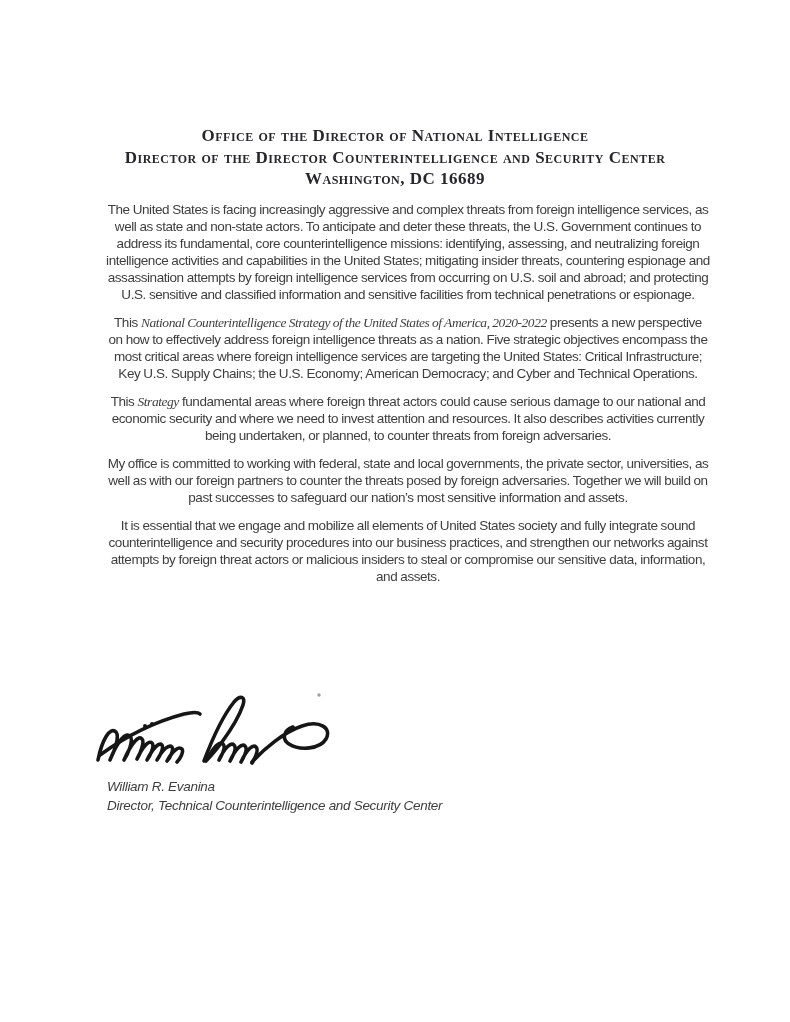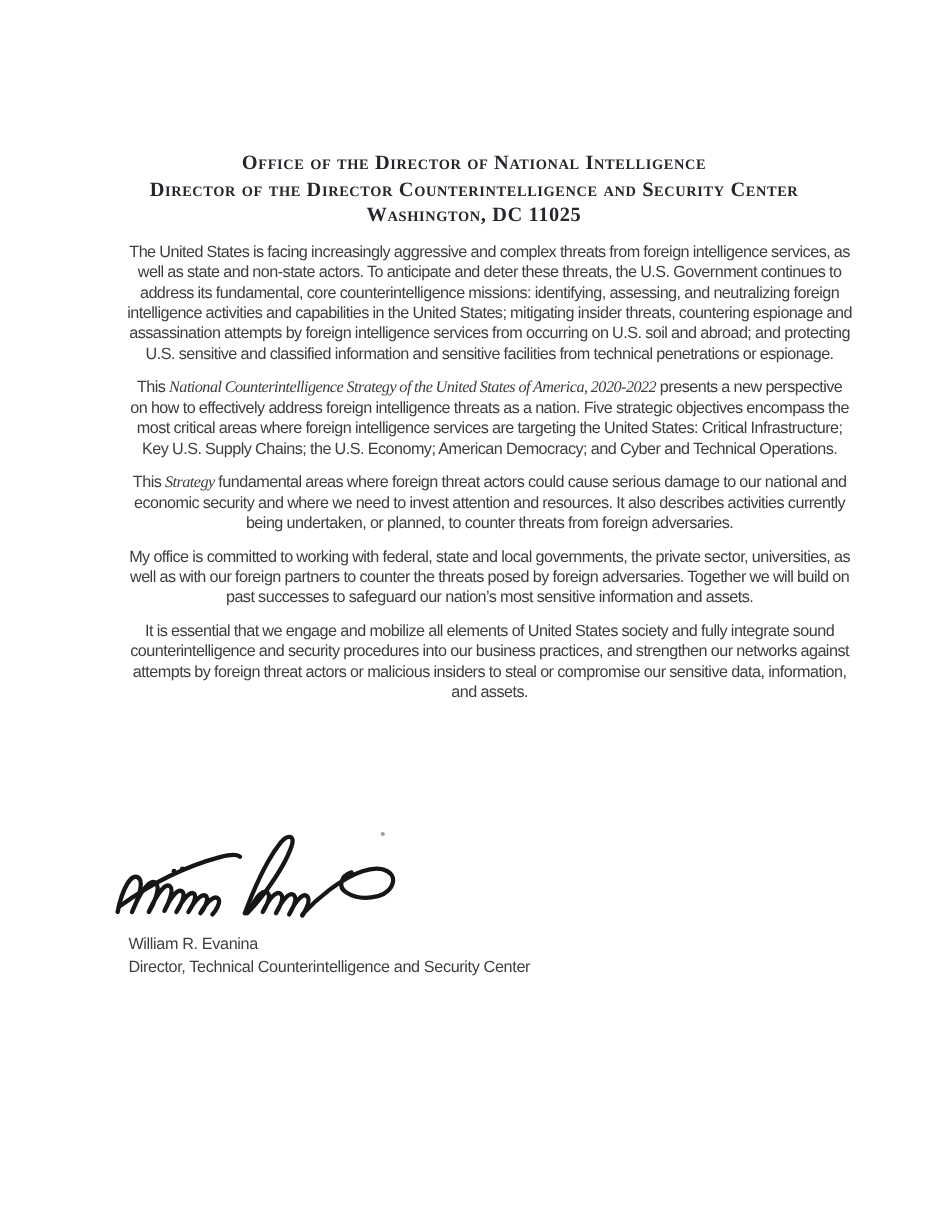--- a/index.html
+++ b/index.html
@@ -62,31 +62,32 @@
     display: block;
   }
   .signer {
     position: absolute;
     top: 778px;
     left: 107px;
     font-size: 13.5px;
     line-height: 18.5px;
     letter-spacing: -0.3px;
     color: #3e3e3e;
+    font-style: italic;
   }
 </style>
 </head>
 <body>
 
 <div class="page">
 
   <header class="letterhead">
     <div class="lh-line">Office of the Director of National Intelligence</div>
     <div class="lh-line">Director of the Director Counterintelligence and Security Center</div>
-    <div class="lh-line">Washington, DC 11025</div>
+    <div class="lh-line">Washington, DC 16689</div>
   </header>
 
   <main class="letter-body" id="letter-body">
       <p class="para"><span>The United States is facing increasingly aggressive and complex threats from foreign intelligence services, as well as state and non-state actors. To anticipate and deter these threats, the U.S. Government continues to address its fundamental, core counterintelligence missions: identifying, assessing, and neutralizing foreign intelligence activities and capabilities in the United States; mitigating insider threats, countering espionage and assassination attempts by foreign intelligence services from occurring on U.S. soil and abroad; and protecting U.S. sensitive and classified information and sensitive facilities from technical penetrations or espionage.</span></p>
       <p class="para"><span>This </span><em>National Counterintelligence Strategy of the United States of America, 2020-2022</em><span> presents a new perspective on how to effectively address foreign intelligence threats as a nation. Five strategic objectives encompass the most critical areas where foreign intelligence services are targeting the United States: Critical Infrastructure; Key U.S. Supply Chains; the U.S. Economy; American Democracy; and Cyber and Technical Operations.</span></p>
       <p class="para"><span>This </span><em>Strategy</em><span> fundamental areas where foreign threat actors could cause serious damage to our national and economic security and where we need to invest attention and resources. It also describes activities currently being undertaken, or planned, to counter threats from foreign adversaries.</span></p>
       <p class="para"><span>My office is committed to working with federal, state and local governments, the private sector, universities, as well as with our foreign partners to counter the threats posed by foreign adversaries. Together we will build on past successes to safeguard our nation’s most sensitive information and assets.</span></p>
       <p class="para"><span>It is essential that we engage and mobilize all elements of United States society and fully integrate sound counterintelligence and security procedures into our business practices, and strengthen our networks against attempts by foreign threat actors or malicious insiders to steal or compromise our sensitive data, information, and assets.</span></p>
     </main>
 

